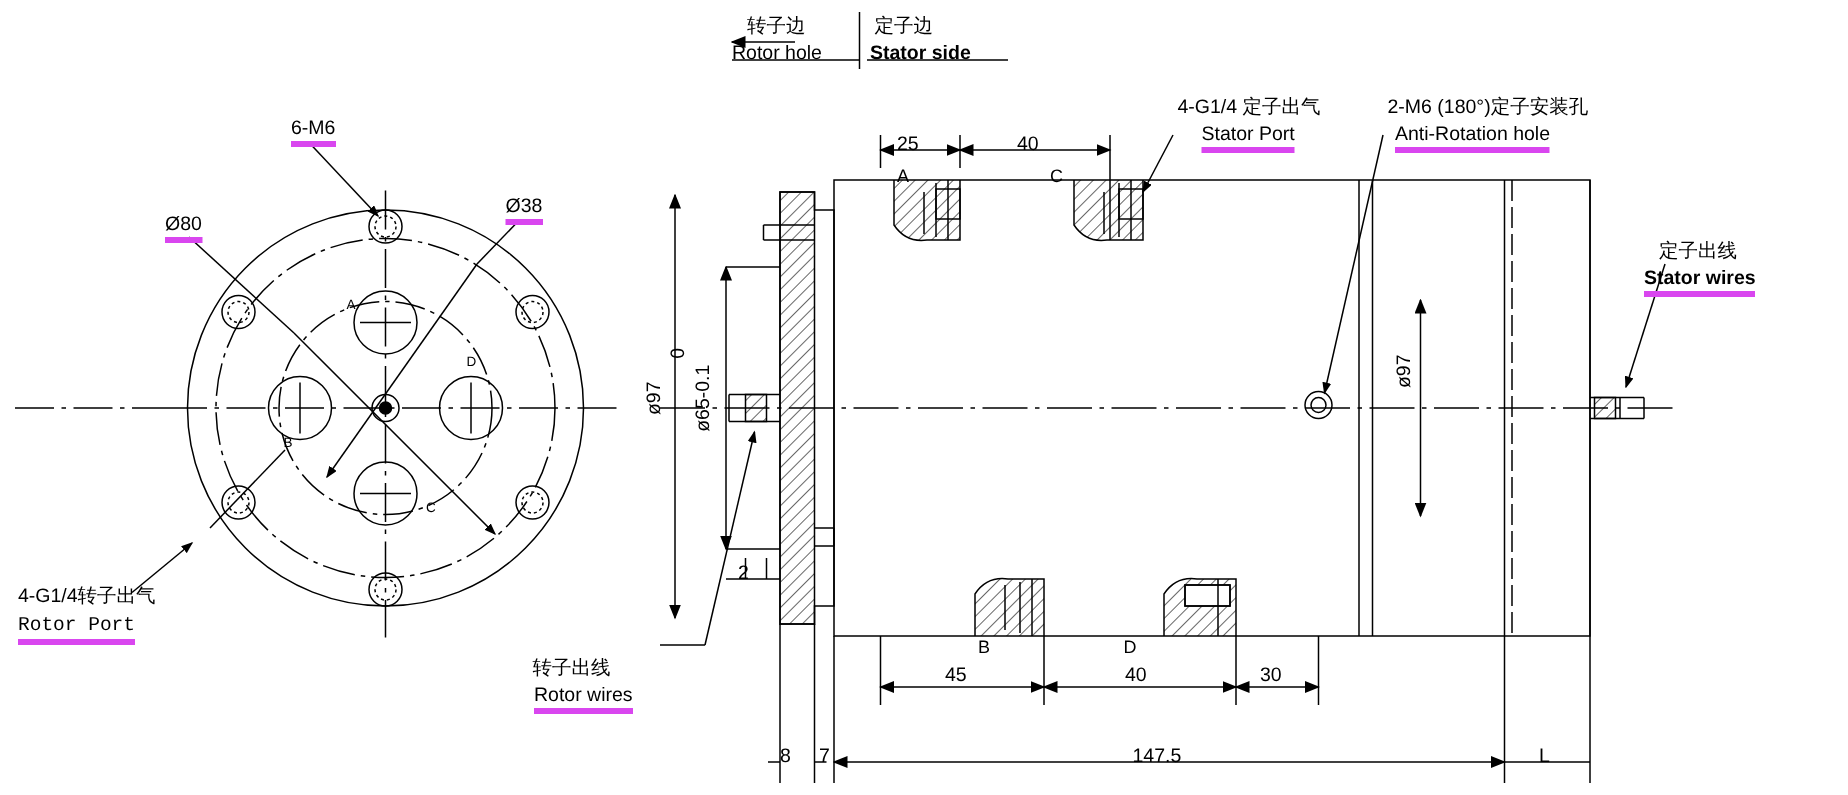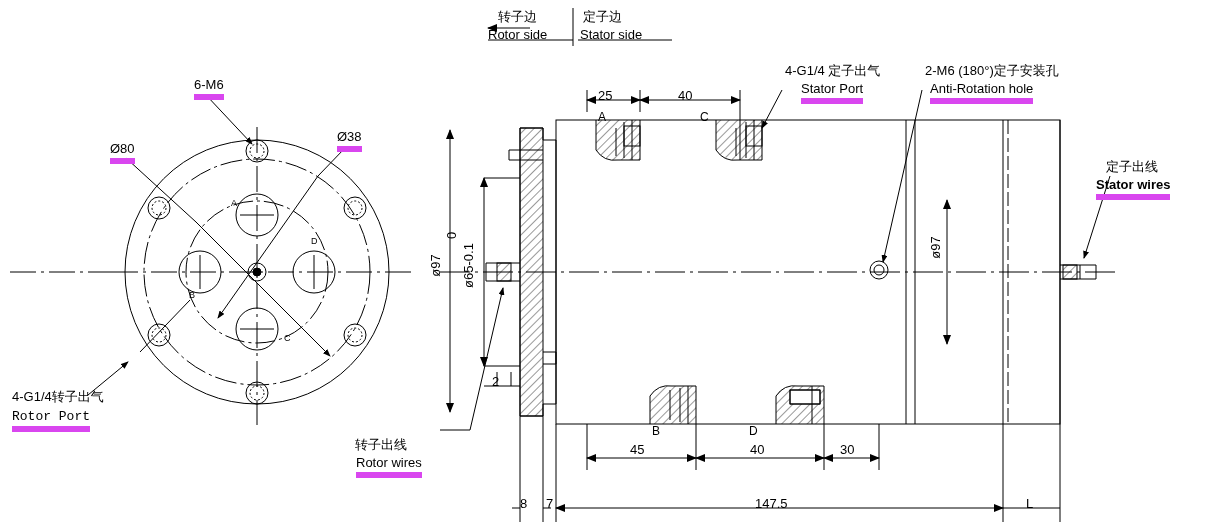--- a/index.html
+++ b/index.html
@@ -1,20 +1,20 @@
 <!DOCTYPE html>
 <html><head>
 <meta charset="utf-8">
 <style>
   html, body { margin:0; padding:0; background:#ffffff; }
   body { width:1232px; height:530px; font-family:"Liberation Sans", sans-serif; color:#000; }
   #root { position:relative; width:1232px; height:530px; overflow:hidden; }
   svg.layer { position:absolute; left:0; top:0; width:1232px; height:530px; }
   .lbl { position:absolute; font-size:13px; line-height:1.15; color:#000; white-space:nowrap; }
-  .ul { border-bottom:6px solid #d946ef; padding-bottom:1px; }
+  .ul { border-bottom:4px solid #d946ef; padding-bottom:1px; }
   .mono { font-family:"Liberation Mono", monospace; }
   .ctr { text-align:center; }
   .rot { transform-origin: 50% 50%; }
   .dimtxt { position:absolute; font-size:13px; color:#000; white-space:nowrap; }
   .letter { position:absolute; font-size:12px; color:#000; }
   .letter.sm { font-size:9px; }
 </style>
 </head>
 <body>
 
@@ -227,23 +227,23 @@
         </g>
 
         <g>
           <line x1="947" y1="200" x2="947" y2="344" marker-start="url(#arL)" marker-end="url(#ar)"></line>
         </g>
       </g>
     </g>
   </svg>
 
   <div class="lbl ctr" style="left:498px; top:10px;">转子边</div>
-  <div class="lbl ctr" style="left:488px; top:28px;">Rotor side</div>
+  <div class="lbl ctr" style="left:488px; top:28px;">Rotor hole</div>
   <div class="lbl" style="left:583px; top:10px;">定子边</div>
-  <div class="lbl" style="left:580px; top:28px;">Stator side</div>
+  <div class="lbl" style="left:580px; top:28px;font-weight:bold;">Stator side</div>
 
   <div class="lbl ul" style="left:194px; top:78px;">6-M6</div>
   <div class="lbl ul" style="left:110px; top:142px;">Ø80</div>
   <div class="lbl ul" style="left:337px; top:130px;">Ø38</div>
 
   <div class="lbl" style="left:12px; top:390px;">4-G1/4转子出气</div>
   <div class="lbl mono ul" style="left:12px; top:410px;">Rotor Port</div>
 
   <div class="lbl" style="left:355px; top:438px;">转子出线</div>
   <div class="lbl ul" style="left:356px; top:456px;">Rotor wires</div>

